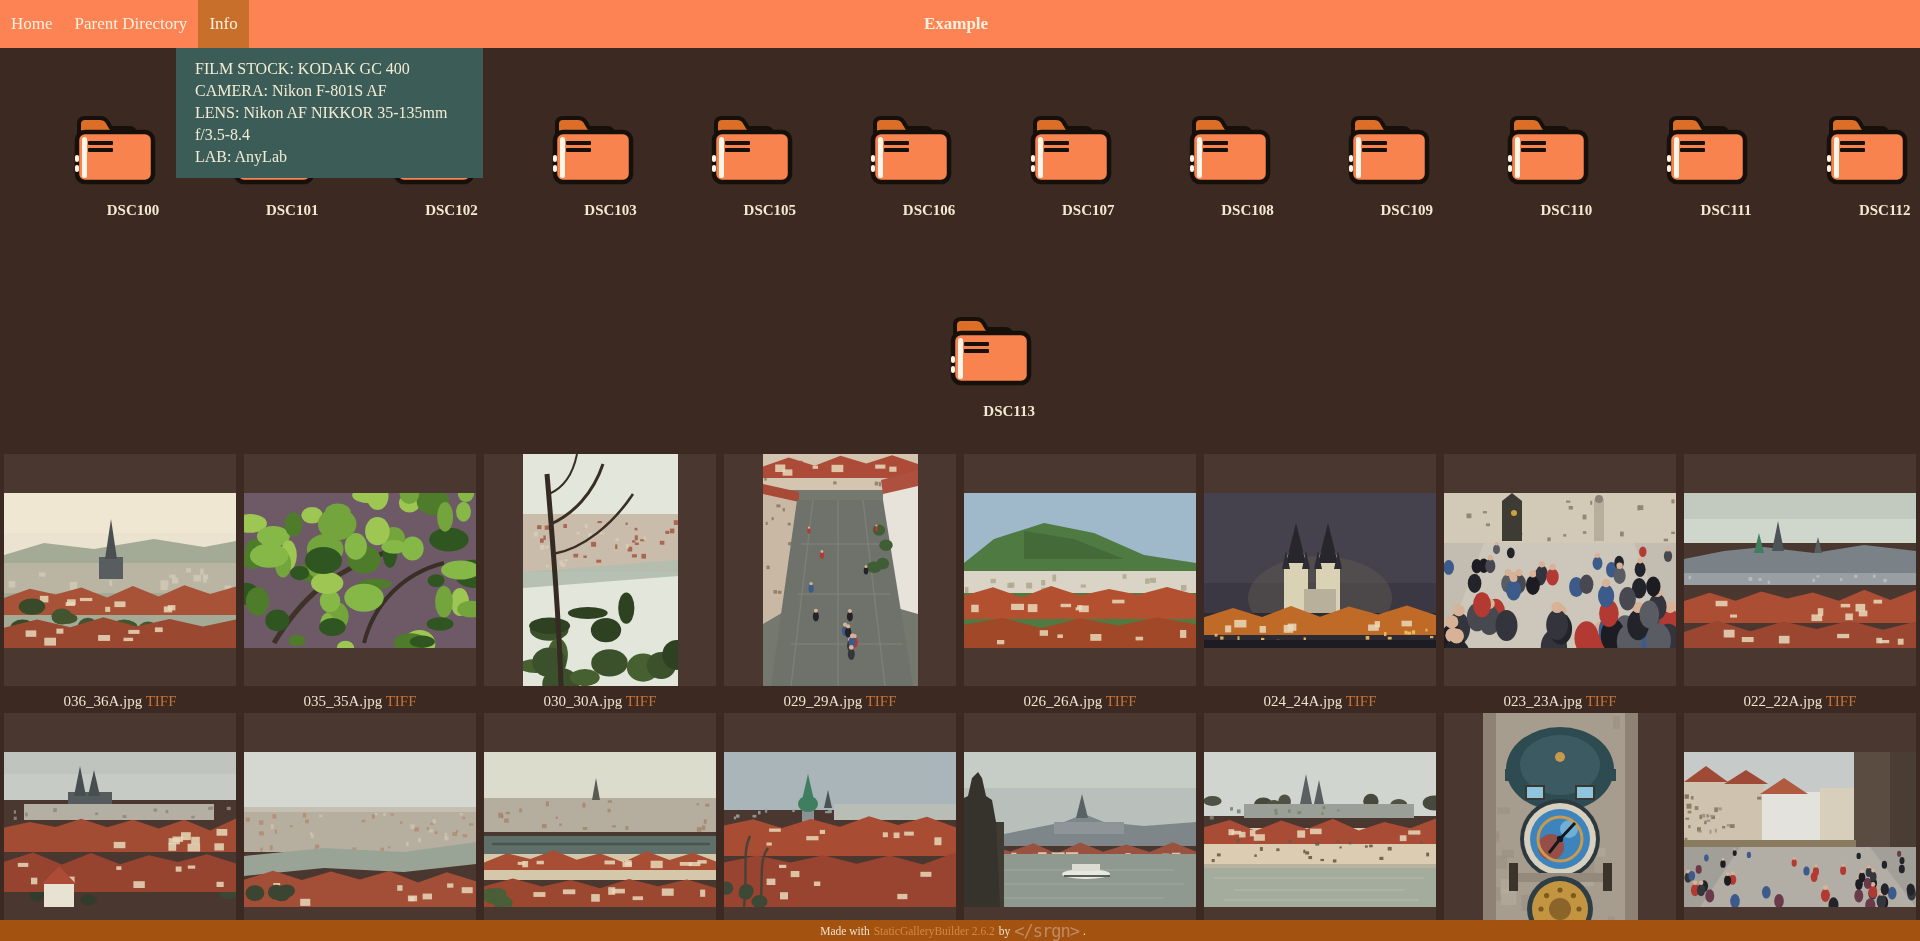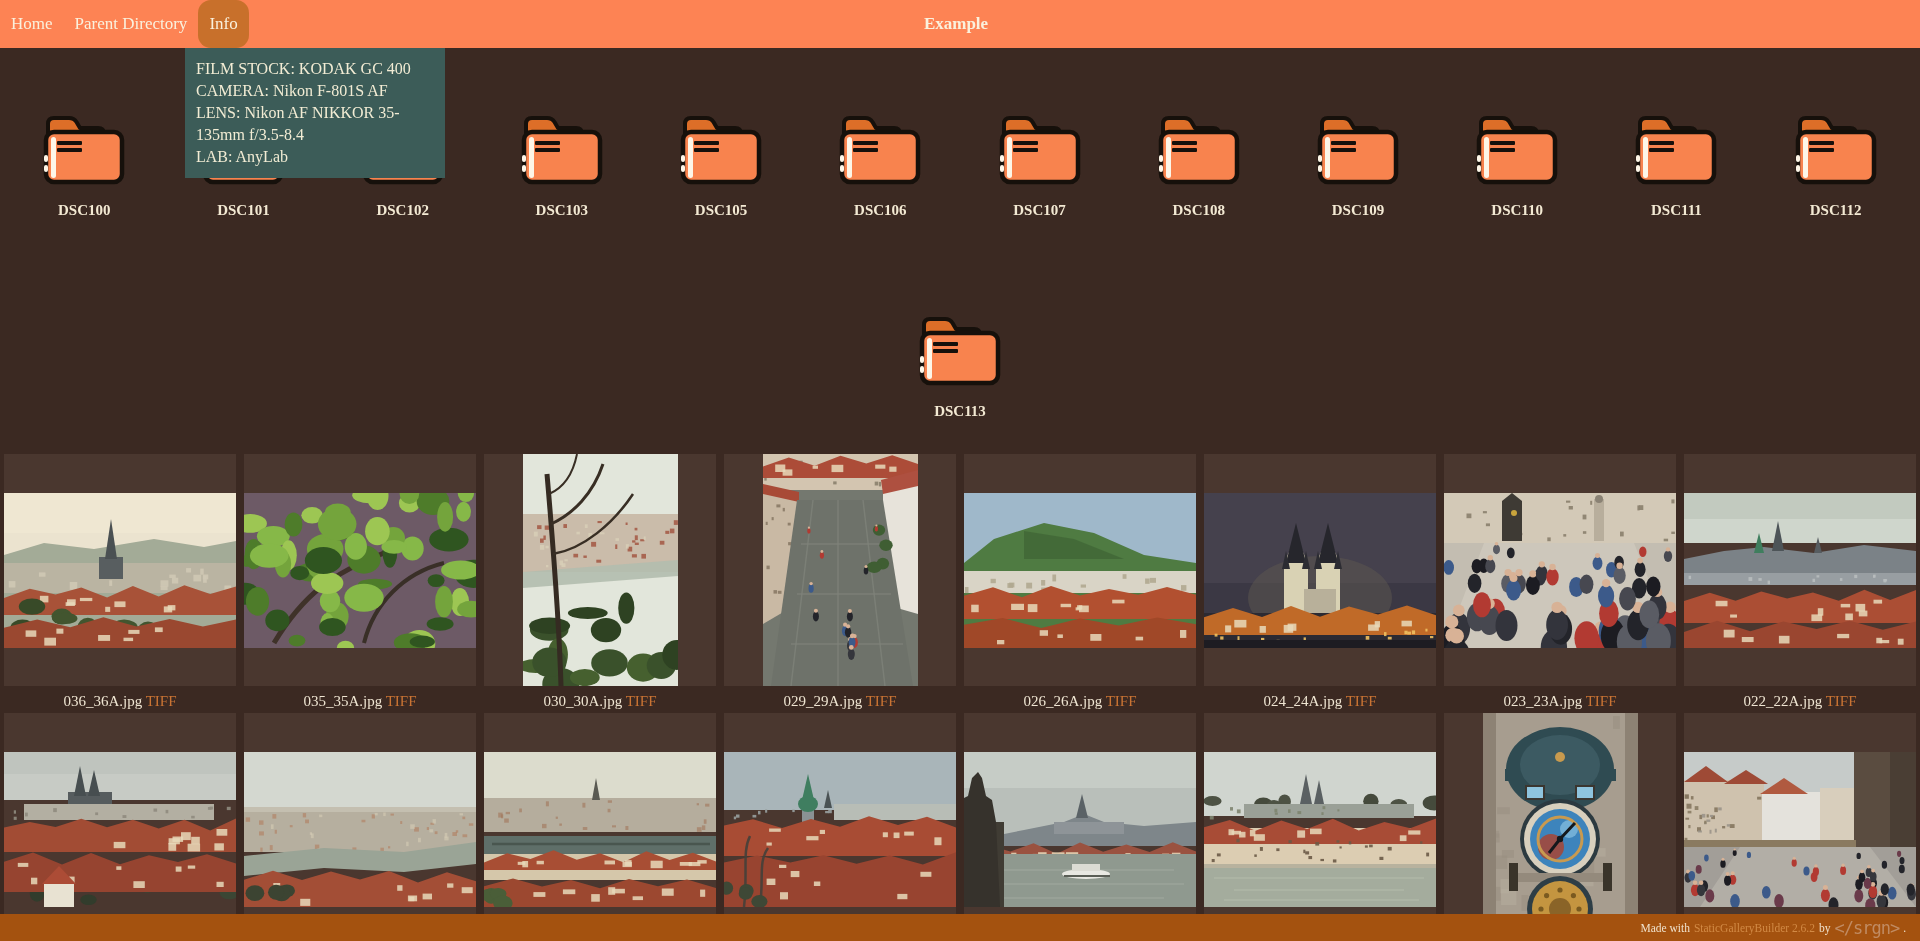--- a/index.html
+++ b/index.html
@@ -12,62 +12,62 @@
   }
   
   .nav {
     position:relative; height:48px; background:#fd8354;
     display:flex; align-items:stretch; z-index:30;
   }
   .nav-item {
     display:flex; align-items:center; padding:0 11px;
     font-size:17px; color:#faf1dd; text-decoration:none; cursor:pointer;
   }
-  .nav-item.active { background:#c8702b;border-radius:13px; }
+  .nav-item.active { background:#c8702b; }
   .nav-title {
     position:absolute; left:0; right:8px; top:0; height:48px;
     display:flex; align-items:center; justify-content:center;
     font-size:17px; font-weight:bold; color:#faf1dd; pointer-events:none;
   }
   
   .tooltip {
-    position:absolute; left:185px; top:48px; width:260px;
+    position:absolute; left:176px; top:48px; width:307px;
     background:#3c5c58; color:#f2ecd4; z-index:40;
-    padding:10px 11px; font-size:16px; line-height:22px;
+    padding:10px 19px; font-size:16px; line-height:22px;
   }
   
   .folder-grid {
     display:flex; flex-wrap:wrap; justify-content:space-evenly;
     row-gap:86px; padding-top:56px; width:1920px;
   }
   .folder {
-    width:150px; display:flex; flex-direction:column; align-items:center;
+    width:150px; display:flex; flex-direction:column; align-items:flex-end;
     cursor:pointer;
   }
   .folder svg { width:88px; height:84px; display:block; }
   .folder-label { margin-top:13px; font-size:15px; font-weight:bold; line-height:18px; color:#f3e9d3; }
   
   .thumb-grid {
     margin-top:34px; display:grid; grid-template-columns:repeat(8,240px); width:1920px;
   }
   .thumb-cell { width:240px; }
   .thumb-panel {
     width:232px; height:232px; margin:0 auto; background:#4a372f;
     display:flex; align-items:center; justify-content:center; overflow:hidden; cursor:pointer;
   }
   .thumb-caption {
     margin-top:8px; margin-bottom:4px; height:15px; line-height:15px;
     text-align:center; font-size:15px; color:#efe5d2;
   }
   .thumb-link { color:#ca7434; text-decoration:none; cursor:pointer; }
   
   .footer {
-    position:fixed; left:0; right:0; bottom:0; height:27px;
+    position:fixed; left:0; right:0; bottom:0; height:21px;
     background:#a4520f; z-index:50;
-    display:flex; align-items:center; justify-content:flex-end;
+    display:flex; align-items:center; justify-content:center;
     padding-right:14px; font-size:11.5px; color:#f0e2cc;
     gap:4px;
   }
   .footer a { text-decoration:none; cursor:pointer; }
   .footer .builder-link { color:#d28a45; }
   .footer .logo-link {
     color:#c89a78; opacity:.8; font-family:"DejaVu Sans Mono","Liberation Mono",monospace;
     font-size:17px; letter-spacing:-1px;
   }
 </style>

